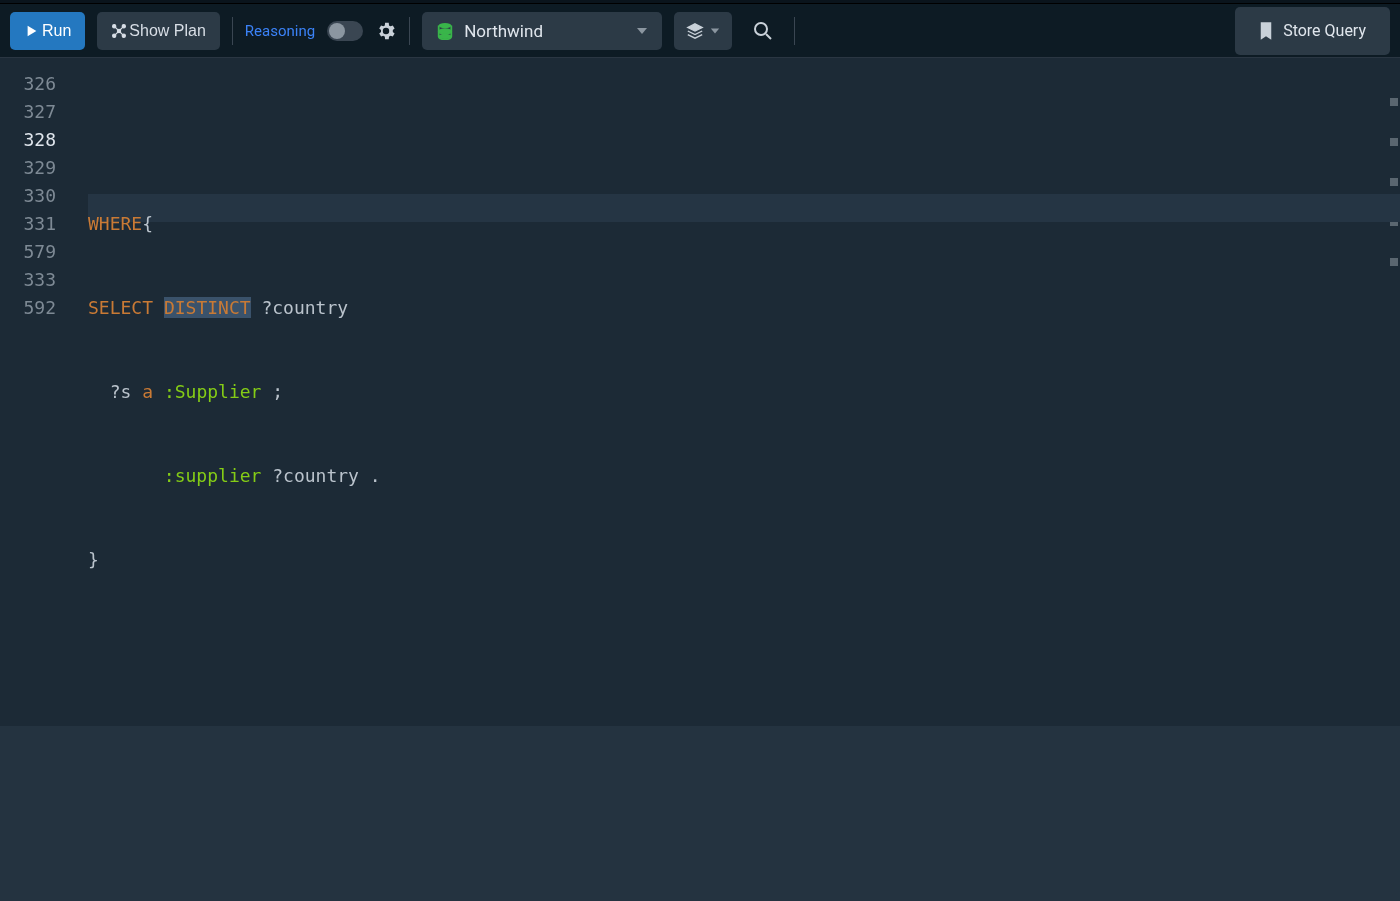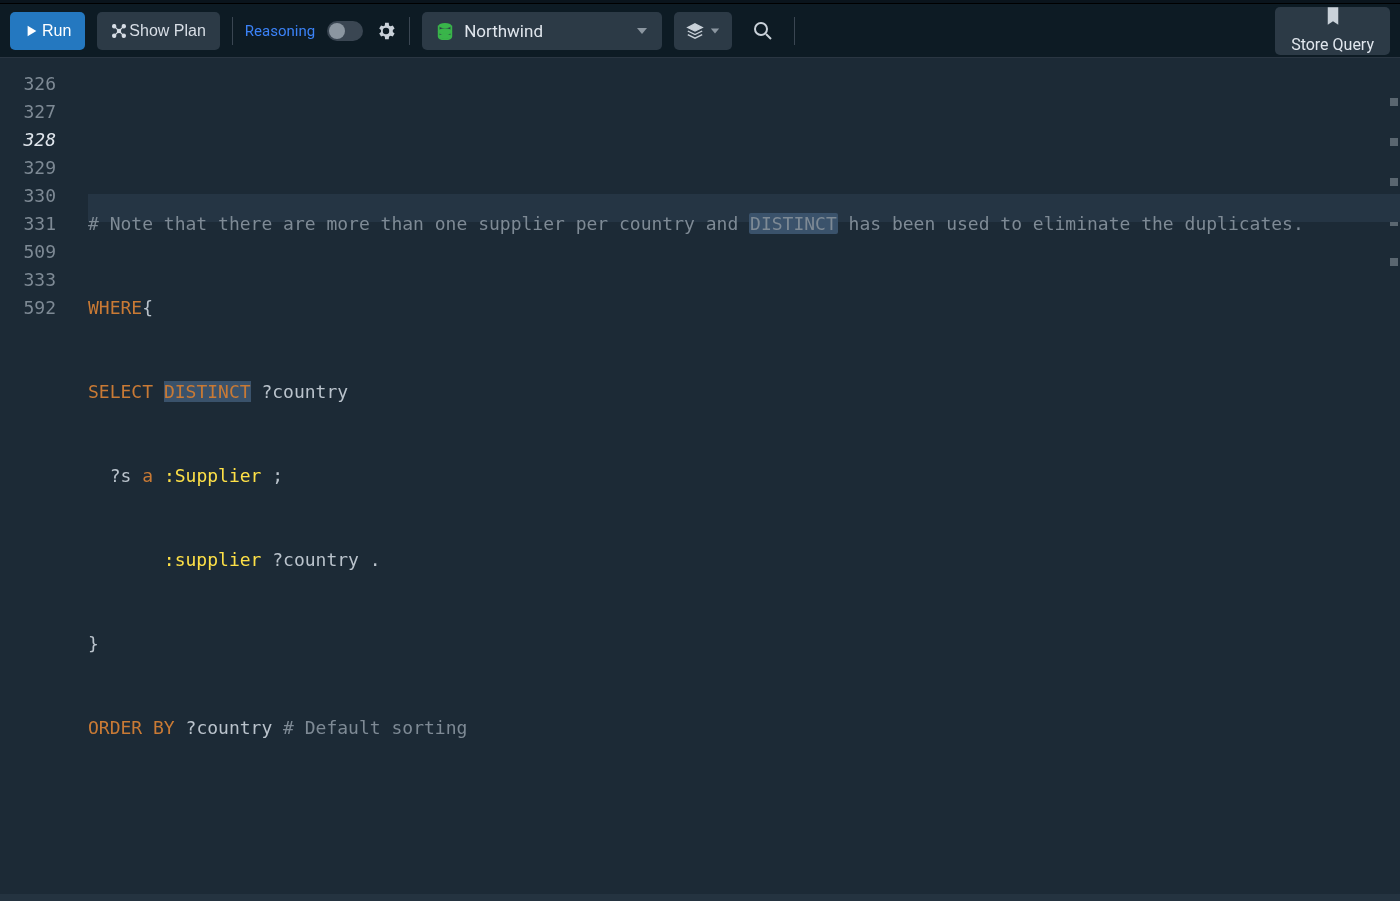--- a/index.html
+++ b/index.html
@@ -18,32 +18,32 @@
   .divider { width:1px; height:28px; background:#3a4652; }
   .reasoning { display:flex; align-items:center; gap:12px; font-size:15px; color:#3b82f6; }
   .toggle { width:36px; height:20px; border-radius:10px; background:#3a4652; position:relative; }
   .toggle::after { content:""; position:absolute; left:2px; top:2px; width:16px; height:16px; border-radius:50%; background:#8b96a0; }
   .gear { color:#c9d1d9; font-size:20px; }
   .db-select { display:flex; align-items:center; gap:10px; height:38px; background:#2c3a46; border-radius:5px; padding:17px 14px; min-width:240px; color:#e0e6ed; font-size:17px; cursor:pointer; }
   .db-select .chev { margin-left:auto; color:#8b96a0; }
   .layers-btn { display:flex; align-items:center; gap:6px; height:38px; background:#2c3a46; border-radius:5px; padding:0 12px; color:#c9d1d9; cursor:pointer; }
   .search-btn { width:38px; height:38px; display:flex; align-items:center; justify-content:center; color:#c9d1d9; cursor:pointer; }
   .spacer { flex:1; }
-  .store-btn { background:#2c3a46; color:#e0e6ed; display:flex; align-items:center; gap:10px; height:48px; padding:0 16px; border-radius:5px; font-size:16px; cursor:pointer;flex-direction:column; }
+  .store-btn { background:#2c3a46; color:#e0e6ed; display:flex; align-items:center; gap:10px; height:48px; padding:0 24px; border-radius:5px; font-size:16px; cursor:pointer; }
 
   
   .editor { flex: 0 0 265px; background:#1c2a36; display:flex; font-family: "SF Mono", Menlo, Consolas, monospace; font-size:18px; position:relative; }
   .gutter { flex:0 0 70px; background:#1c2a36; color:#7e8a95; text-align:right; padding:12px 14px 12px 0; line-height:28px; font-size:18px; }
-  .gutter .active-ln { color:#e0e6ed; font-weight:500;font-style:italic; }
+  .gutter .active-ln { color:#e0e6ed; font-weight:500; }
   .code { flex:1; padding:12px 0 12px 18px; line-height:28px; white-space:pre; color:#bac3cc; position:relative; }
   .c-comment { color:#7e8a95; }
   .c-keyword { color:#c97a35; }
   .c-type { color:#c97a35; }
   .c-var { color:#bac3cc; }
-  .c-prefix { color:#fde047; }
+  .c-prefix { color:#84cc16; }
   .c-punc { color:#bac3cc; }
   .c-hl { background:#3a526b; padding:0 1px; border-radius:2px; }
   .c-sel { background:#3a526b; }
   .active-line-bg { position:absolute; left:0; right:0; background:#253544; height:28px; top:68px; z-index:0; }
   .code > div { position:relative; z-index:1; }
   .minimap-dots { position:absolute; right:2px; top:40px; display:flex; flex-direction:column; gap:32px; }
   .minimap-dots span { width:8px; height:8px; background:#5a6670; display:block; }
 
   
   .results { flex:1; overflow:auto; background:#243340; }
@@ -154,33 +154,31 @@
 </div>
 
 <div class="editor">
   <div class="gutter" id="gutter">
       <div>326</div>
       <div>327</div>
       <div class="active-ln">328</div>
       <div>329</div>
       <div>330</div>
       <div>331</div>
-      <div>509</div>
+      <div>579</div>
       <div>333</div>
       <div>592</div>
     </div>
   <div class="code">
     <div class="active-line-bg"></div>
-    <div><span class="c-comment"># Note that there are more than one supplier per country and </span><span class="c-comment c-hl">DISTINCT</span><span class="c-comment"> has been used to eliminate the duplicates.</span></div>
     <div><span class="c-keyword">WHERE</span><span class="c-punc">{</span></div>
     <div><span class="c-keyword">SELECT</span> <span class="c-keyword c-sel">DISTINCT</span> <span class="c-var">?country</span></div>
     <div>  <span class="c-var">?s</span> <span class="c-type">a</span> <span class="c-prefix">:Supplier</span><span class="c-punc"> ;</span></div>
     <div>       <span class="c-prefix">:supplier</span> <span class="c-var">?country</span><span class="c-punc"> .</span></div>
     <div><span class="c-punc">}</span></div>
-    <div><span class="c-keyword">ORDER BY</span> <span class="c-var">?country</span> <span class="c-comment"># Default sorting</span></div>
     <div> </div>
   </div>
   <div class="minimap-dots">
     <span></span>
       <span></span>
       <span></span>
       <span></span>
       <span></span>
   </div>
 

